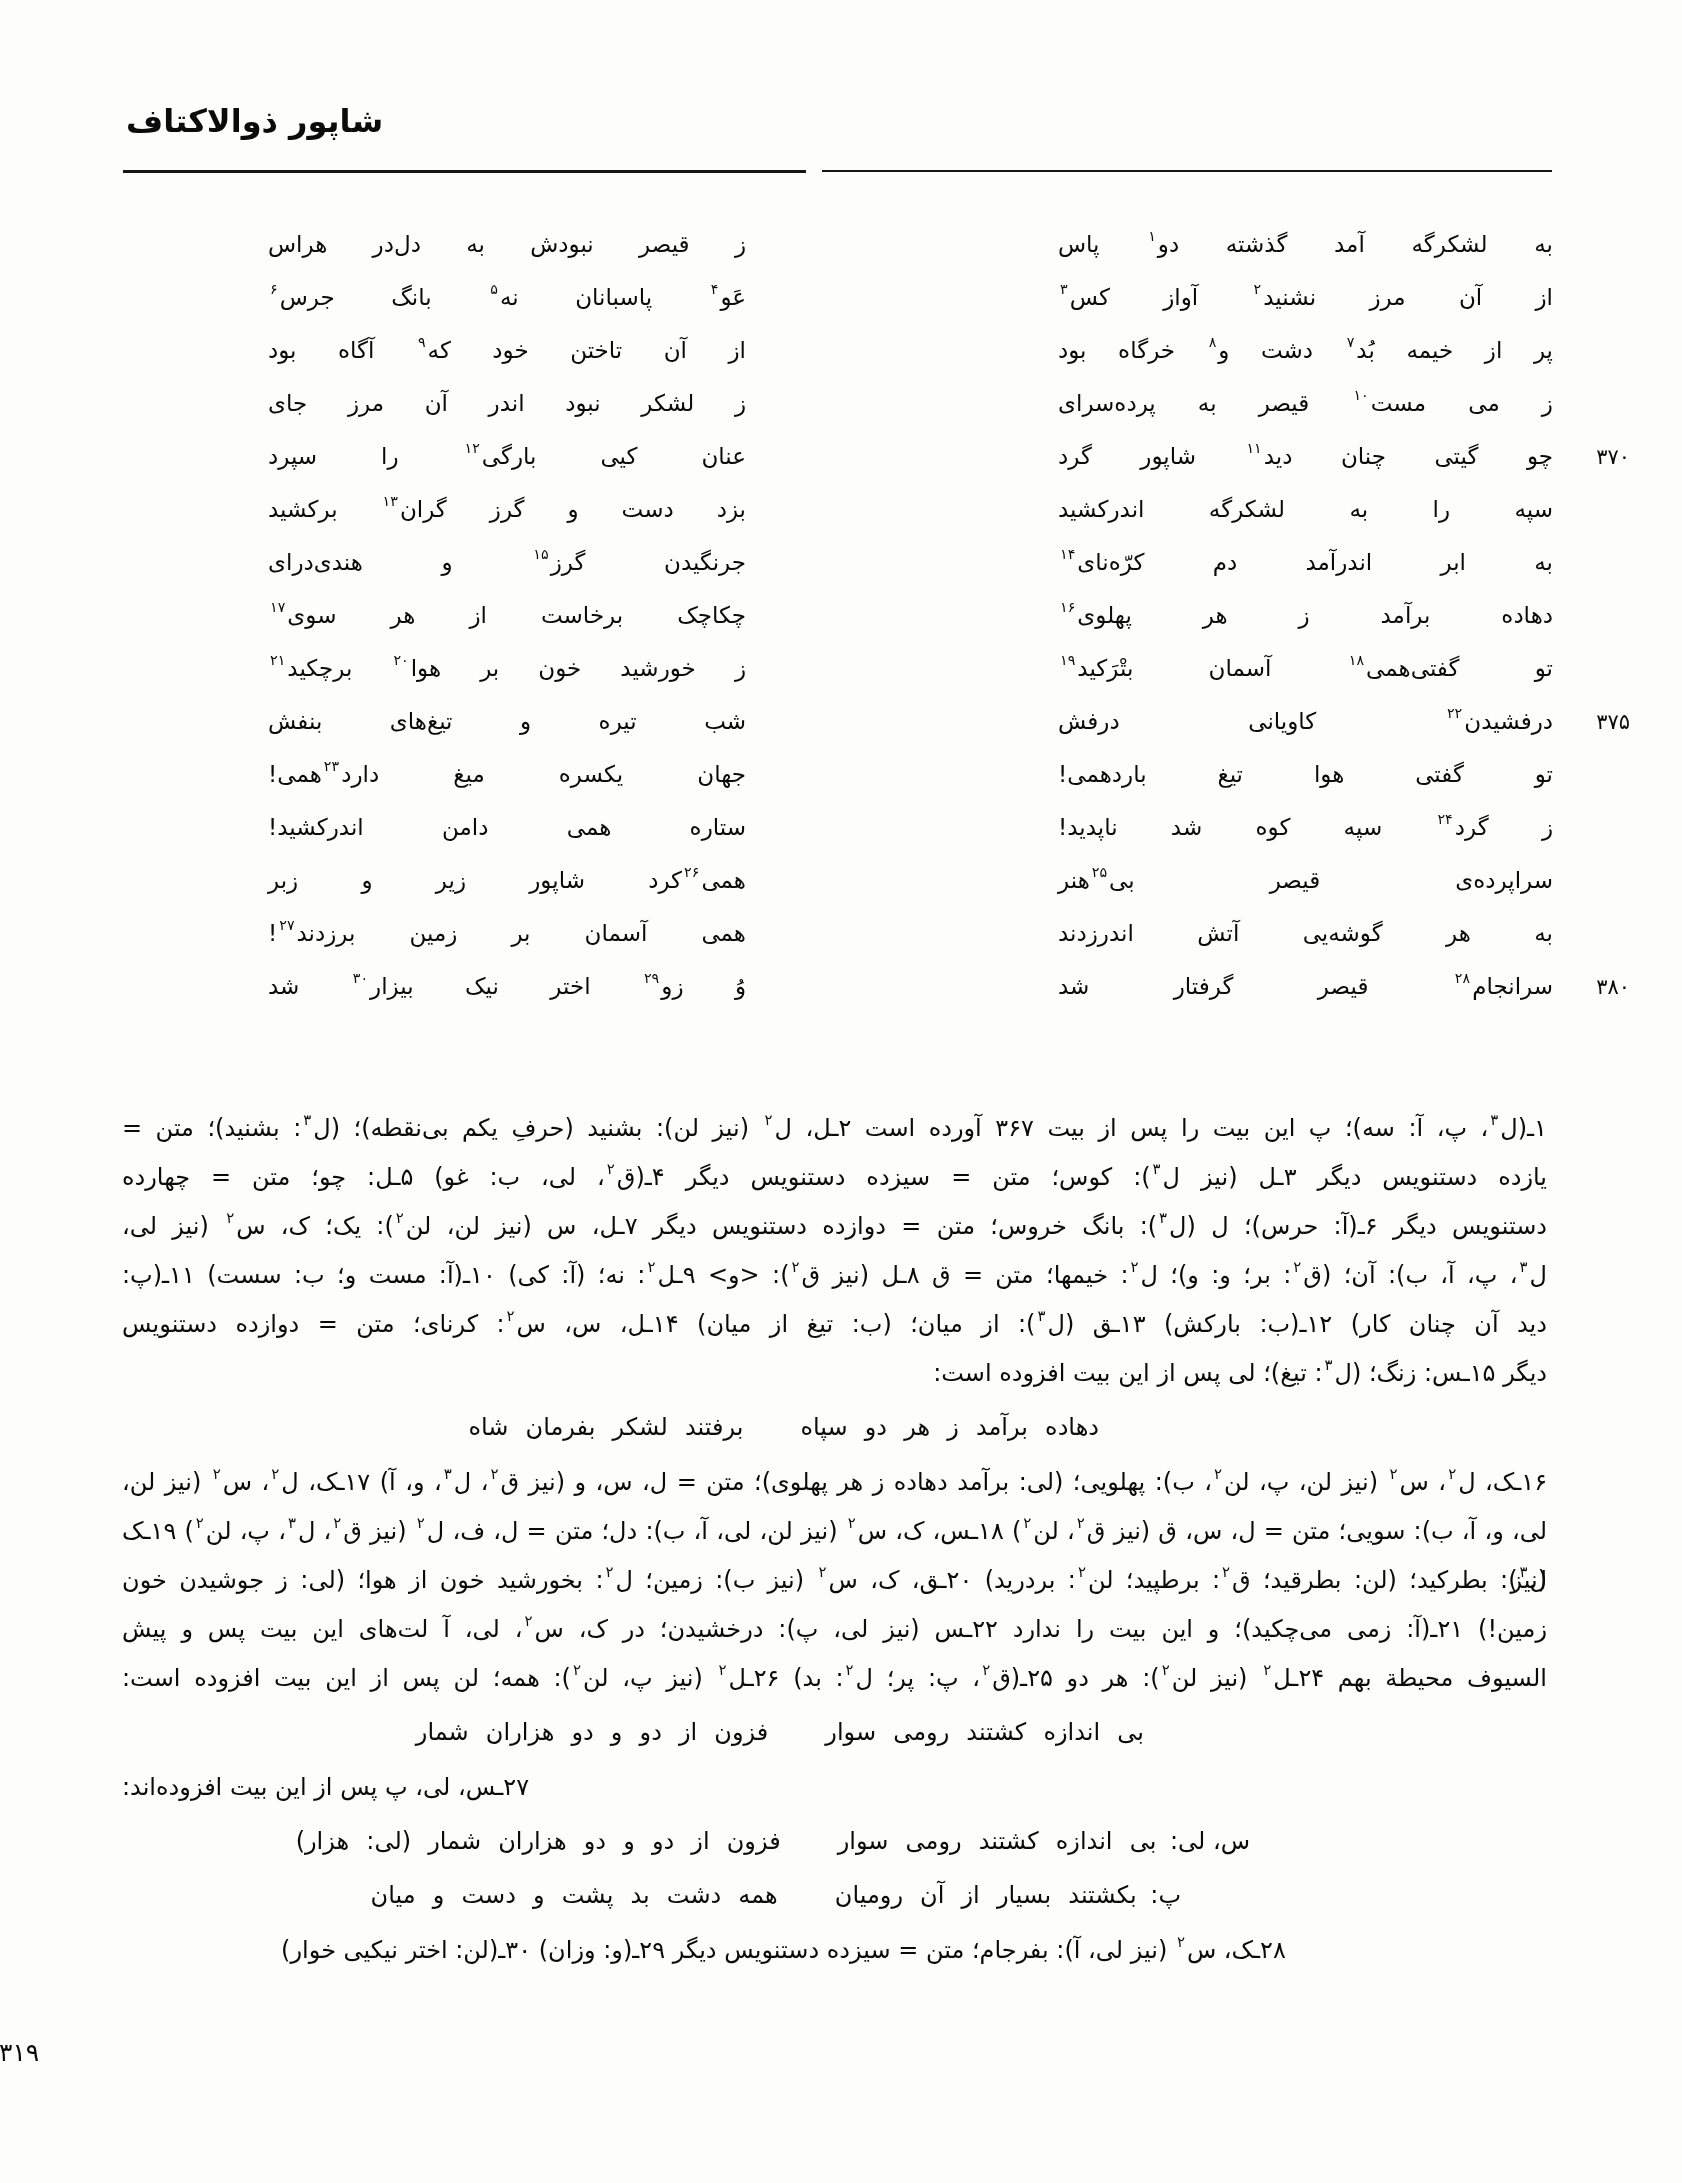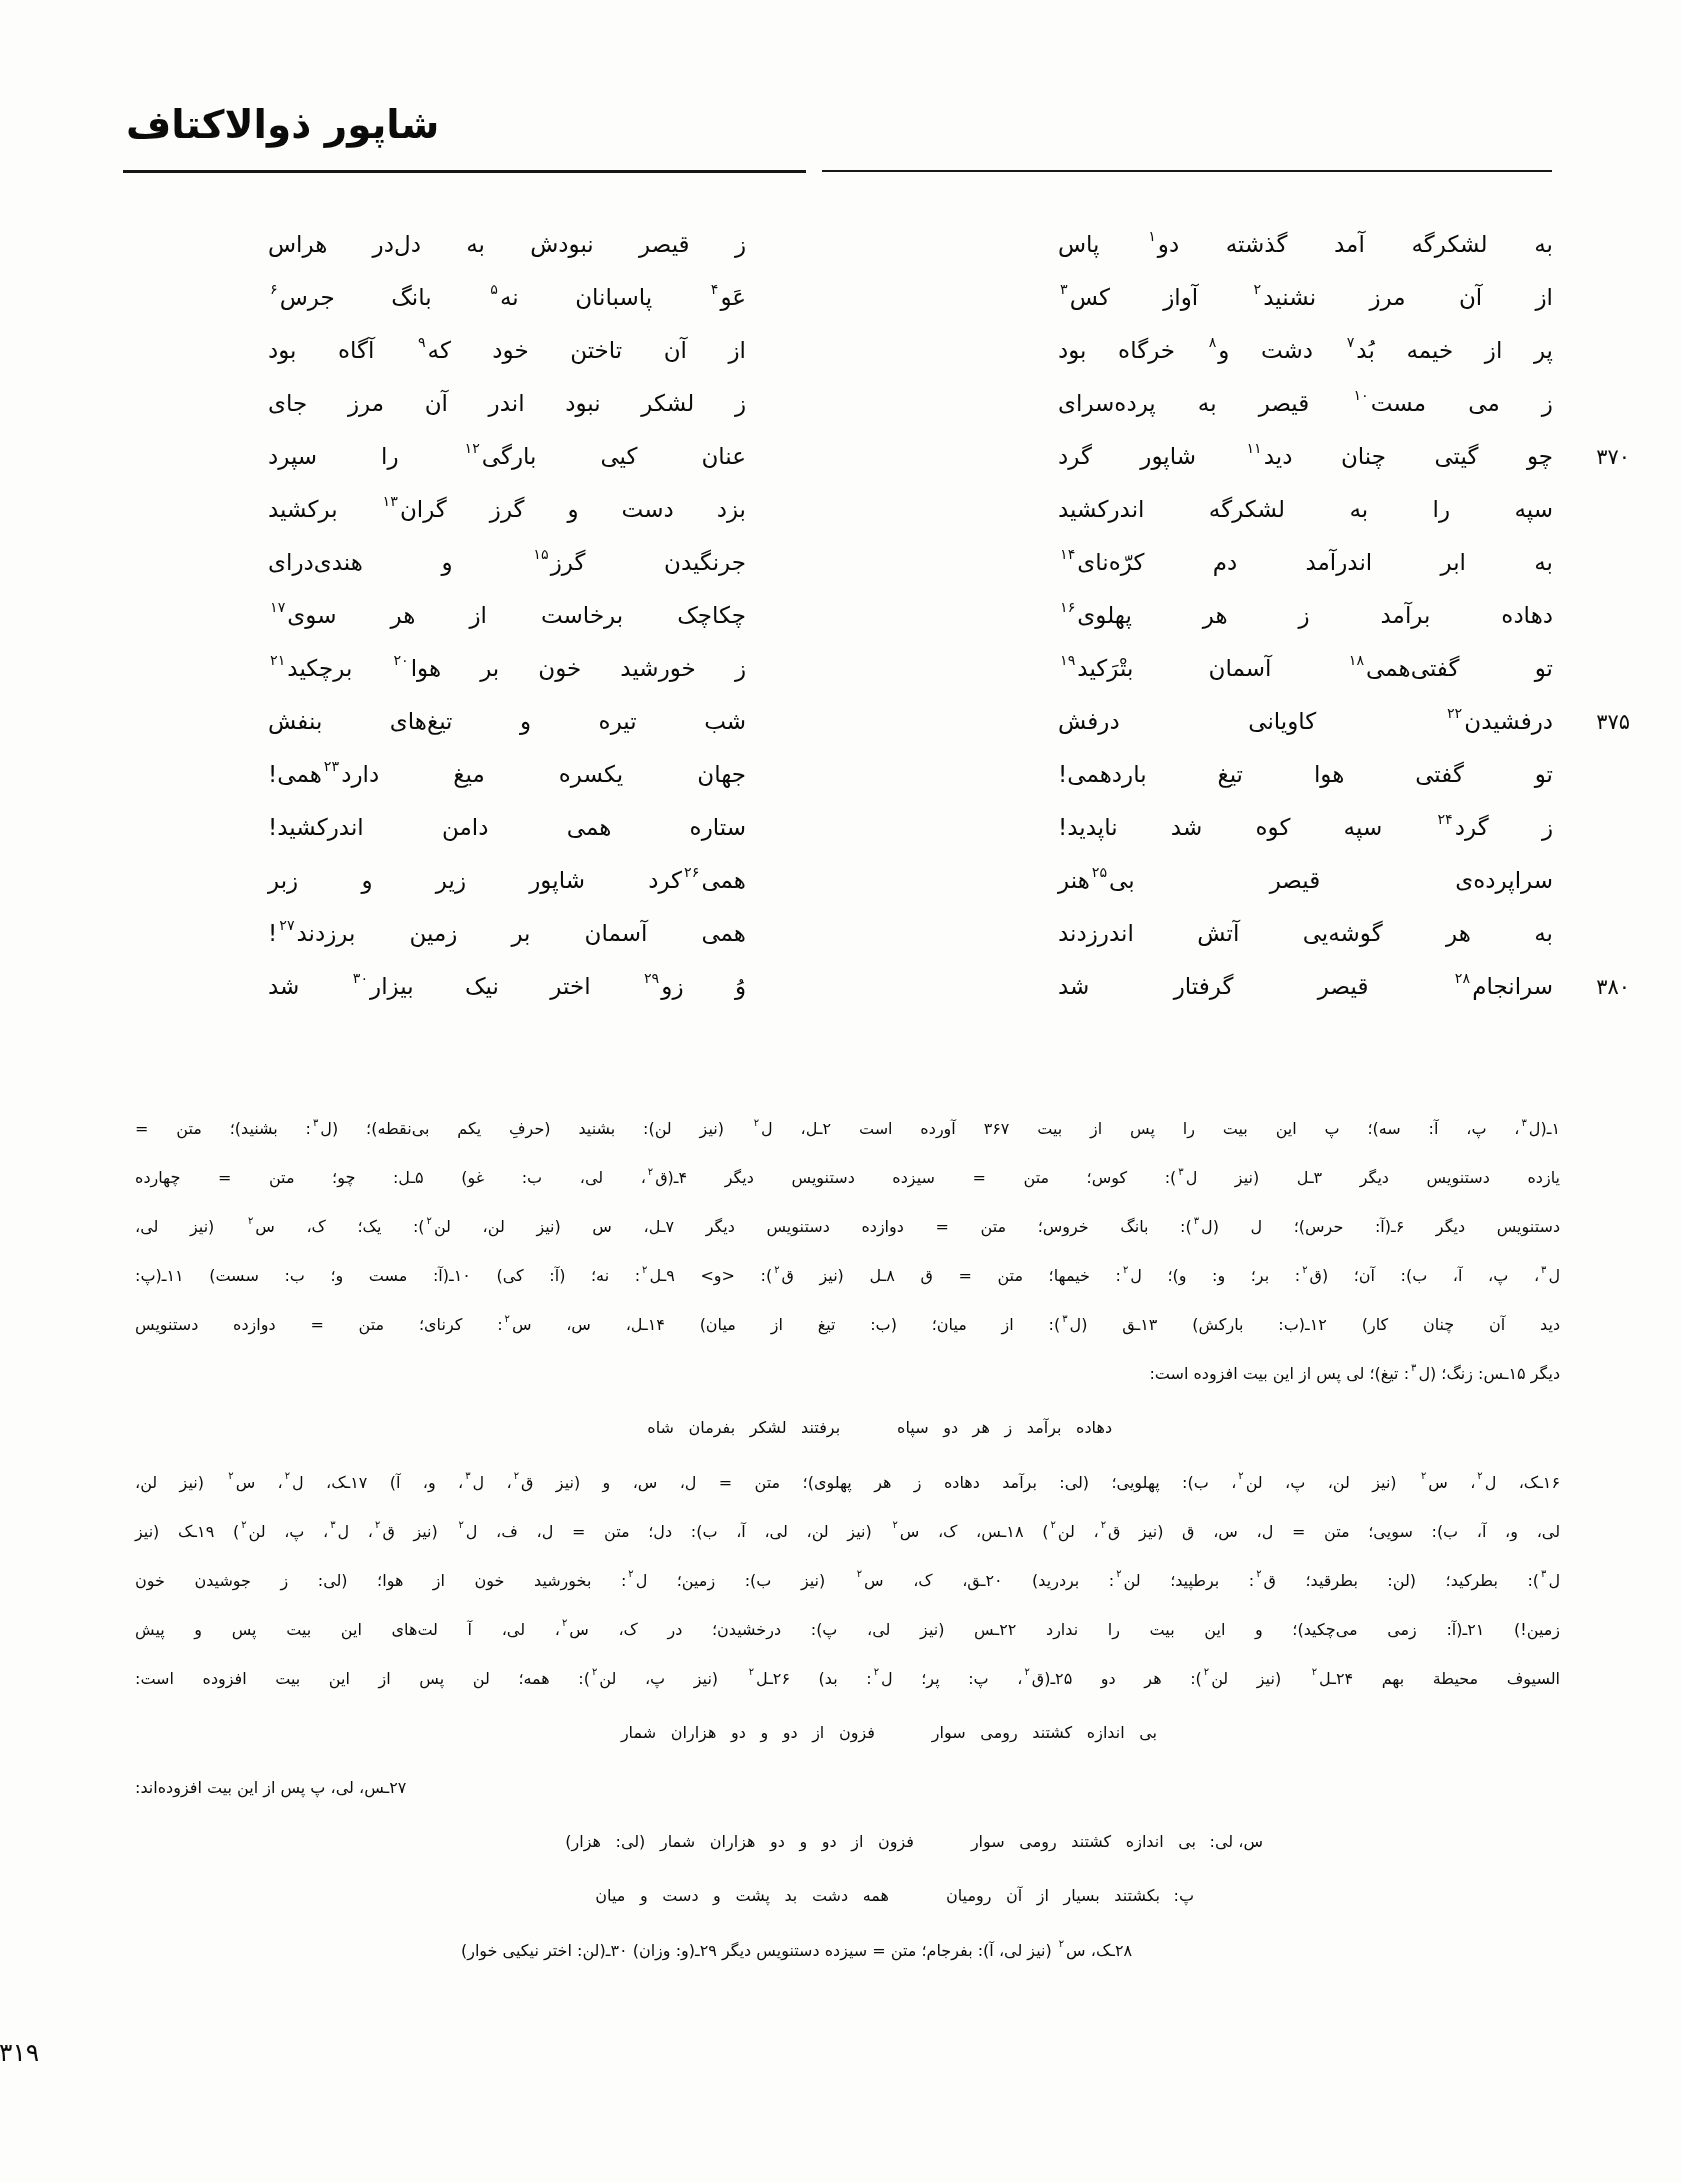--- a/index.html
+++ b/index.html
@@ -2,34 +2,34 @@
 <html lang="fa" dir="rtl" style="font-size:11px"><head>
 <meta charset="utf-8">
 <style>
   html,body{margin:0;padding:0;background:#ffffff;}
   .page{
     position:relative;width:1683px;height:2183px;overflow:hidden;
     background:#fdfdfb;color:#0b0b0b;direction:rtl;
     font-family:"DejaVu Sans",sans-serif;
   }
   
-  .header-title{position:absolute;top:102px;left:127px;font-size:39px;font-weight:bold;white-space:nowrap;}
+  .header-title{position:absolute;top:102px;left:127px;font-size:32px;font-weight:bold;white-space:nowrap;}
   .rule{position:absolute;top:170px;background:#161616;}
   .rule-a{left:124px;width:683px;height:2.7px;}
   .rule-b{left:823px;width:730px;height:2px;}
   
   .poem{position:absolute;top:218px;right:129px;width:1425px;}
   .bayt{position:relative;display:flex;height:53px;align-items:center;}
   .mesra{display:block;font-size:23px;line-height:53px;text-align:justify;text-align-last:justify;text-justify:inter-word;}
   .mesra-r{width:495px;margin-left:312px;}
   .mesra-l{width:478px;}
   .bayt-num{position:absolute;right:-77px;top:50%;transform:translateY(-50%);font-size:21px;}
   sup.fn{font-size:0.62em;line-height:0;vertical-align:super;position:relative;top:-2px;margin:0 2px;}
   
-  .apparatus{position:absolute;top:1104px;right:122px;width:1425px;font-size:16px;}
+  .apparatus{position:absolute;top:1104px;right:135px;width:1425px;font-size:24px;}
   .app-line{height:49px;line-height:49px;}
   .blk-flush{text-align:justify;text-align-last:justify;text-justify:inter-word;}
   .blk-short{text-align:right;}
   .blk-note27{text-align:left;padding-right:399px;}
   .blk-last{text-align:center;padding-right:102px;}
   .app-verse{height:49px;line-height:49px;text-align:right;margin:5.4px 0;white-space:nowrap;}
   .blk-verse-1{padding-right:448px;}
   .blk-verse-2{padding-right:403px;}
   .blk-verse-3{padding-right:297px;}
   .blk-verse-4{padding-right:366px;}

